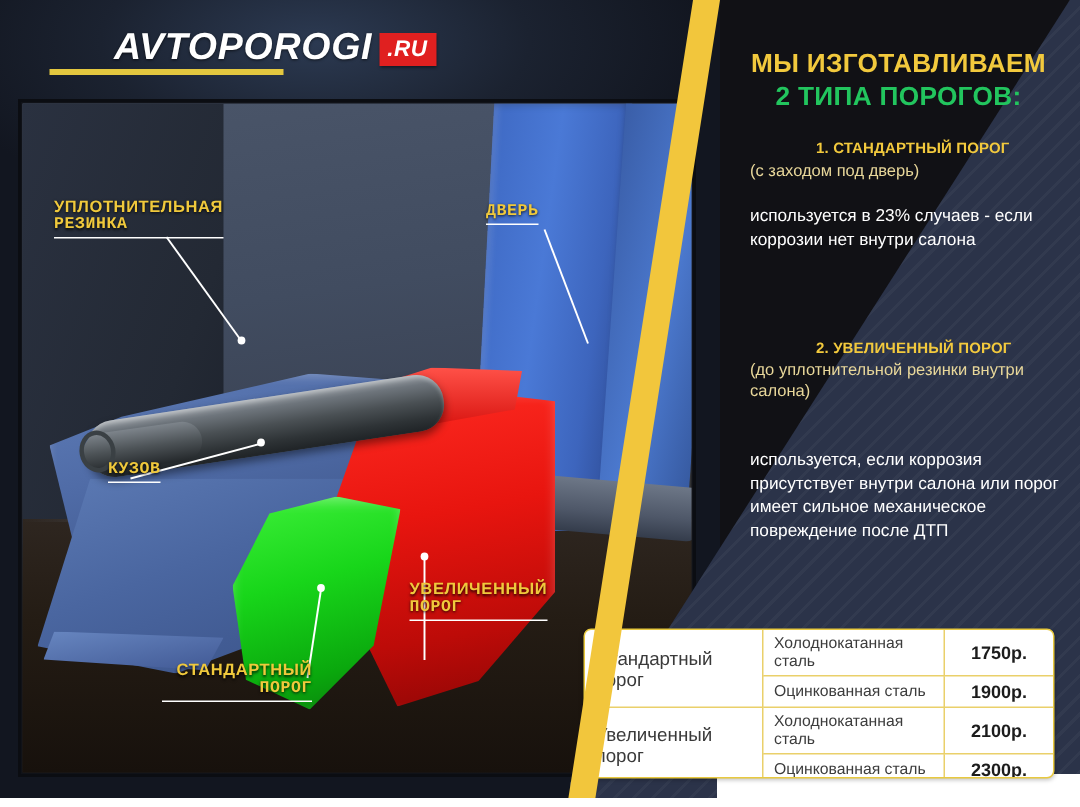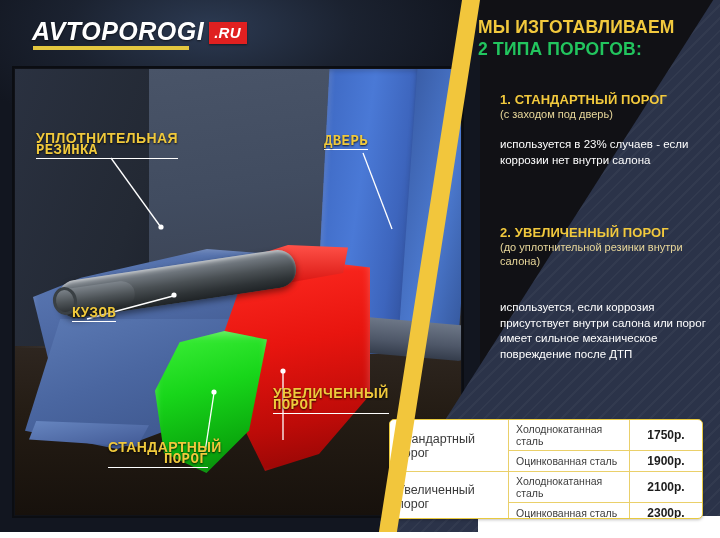--- a/index.html
+++ b/index.html
@@ -14,21 +14,21 @@
   .left-pane{
     position:absolute;left:0;top:0;width:480px;height:538px;
     background:
       radial-gradient(ellipse 260px 120px at 210px 28px, #2c3a52 0%, #1b2230 55%, #121620 100%),
       linear-gradient(180deg,#151a24 0%,#10131a 60%,#0d0f14 100%);
     overflow:hidden;
   }
   .logo-wrap{position:absolute;left:32px;top:18px;display:flex;align-items:flex-end;z-index:6;}
   .logo-text{
     color:#ffffff;font-weight:bold;font-style:italic;font-size:25px;letter-spacing:.5px;
-    line-height:26px;text-shadow:0 1px 2px rgba(0,0,0,.6);
+    line-height:26px;text-shadow:0 1px 2px rgba(0,0,0,.6);margin-left:44px;
   }
   .logo-bar{position:absolute;left:1px;top:28px;width:156px;height:4px;background:#e3c73f;}
   .logo-ru{
     background:#e02020;color:#fff;font-weight:bold;font-style:italic;font-size:15px;
     padding:3px 6px 3px 5px;margin-left:5px;line-height:16px;letter-spacing:.3px;
     box-shadow:0 1px 2px rgba(0,0,0,.5);
   }
 
   
   .pic-frame{
@@ -119,44 +119,44 @@
   
   .green-prof{
     position:absolute;left:140px;top:262px;width:112px;height:142px;
     background:linear-gradient(165deg,#3ef03a 0%,#18d61a 40%,#0aa80d 78%,#0a7d0c 100%);
     clip-path:polygon(22% 8%, 62% 0%, 100% 6%, 84% 70%, 46% 100%, 8% 86%, 0% 42%);
     box-shadow:inset 0 4px 8px rgba(255,255,255,.3);
   }
 
   
   .lbl{
-    position:absolute;color:#f0c93c;font-weight:bold;font-size:14px;letter-spacing:.4px;
+    position:absolute;color:#f0c93c;font-weight:bold;font-size:11px;letter-spacing:.4px;
     line-height:12px;z-index:5;text-shadow:0 1px 2px rgba(0,0,0,.85);
   }
   .lbl u{text-decoration:none;display:block;border-bottom:1.2px solid #ffffff;padding-bottom:2px;font-family:Liberation Mono, monospace;}
   .leader{position:absolute;z-index:5;}
 
   
   .diag{
     position:absolute;left:0;top:0;width:720px;height:538px;z-index:8;pointer-events:none;
   }
   .right-bg-fill{
     position:absolute;left:380px;top:0;width:340px;height:538px;z-index:2;
     background:#2b3349;
     background-image:repeating-linear-gradient(135deg,rgba(255,255,255,.035) 0 2px,rgba(255,255,255,0) 2px 9px);
     clip-path:polygon(100% 0,100% 100%,0 100%,0 97%,98% 0);
   }
   .rp{position:absolute;left:478px;top:0;width:242px;height:538px;z-index:4;}
 
-  .head{position:absolute;left:0;top:16px;width:242px;}
+  .head{position:absolute;left:0;top:31px;width:242px;text-align:center;}
   .head .l1{color:#f2c93d;font-weight:bold;font-size:17.5px;letter-spacing:.2px;line-height:22px;}
   .head .l2{color:#22c55e;font-weight:bold;font-size:17.5px;letter-spacing:.2px;line-height:22px;}
 
   .blk{position:absolute;left:22px;width:216px;}
-  .b-title{color:#f2c93d;font-weight:bold;font-size:13px;line-height:15px;letter-spacing:.1px;}
+  .b-title{color:#f2c93d;font-weight:bold;font-size:10px;line-height:15px;letter-spacing:.1px;margin-left:44px;}
   .b-sub{color:#e8d79a;font-size:11px;line-height:14px;}
   .b-body{color:#ffffff;font-size:11.5px;line-height:15.5px;}
 
   
   .tbl-card{
     position:absolute;left:389px;top:419px;width:312px;height:98px;z-index:6;
     background:#ffffff;border:1.5px solid #e8c93f;border-radius:5px;overflow:hidden;
     box-shadow:0 1px 3px rgba(0,0,0,.25);
   }
   table{border-collapse:collapse;width:100%;height:100%;table-layout:fixed;}

